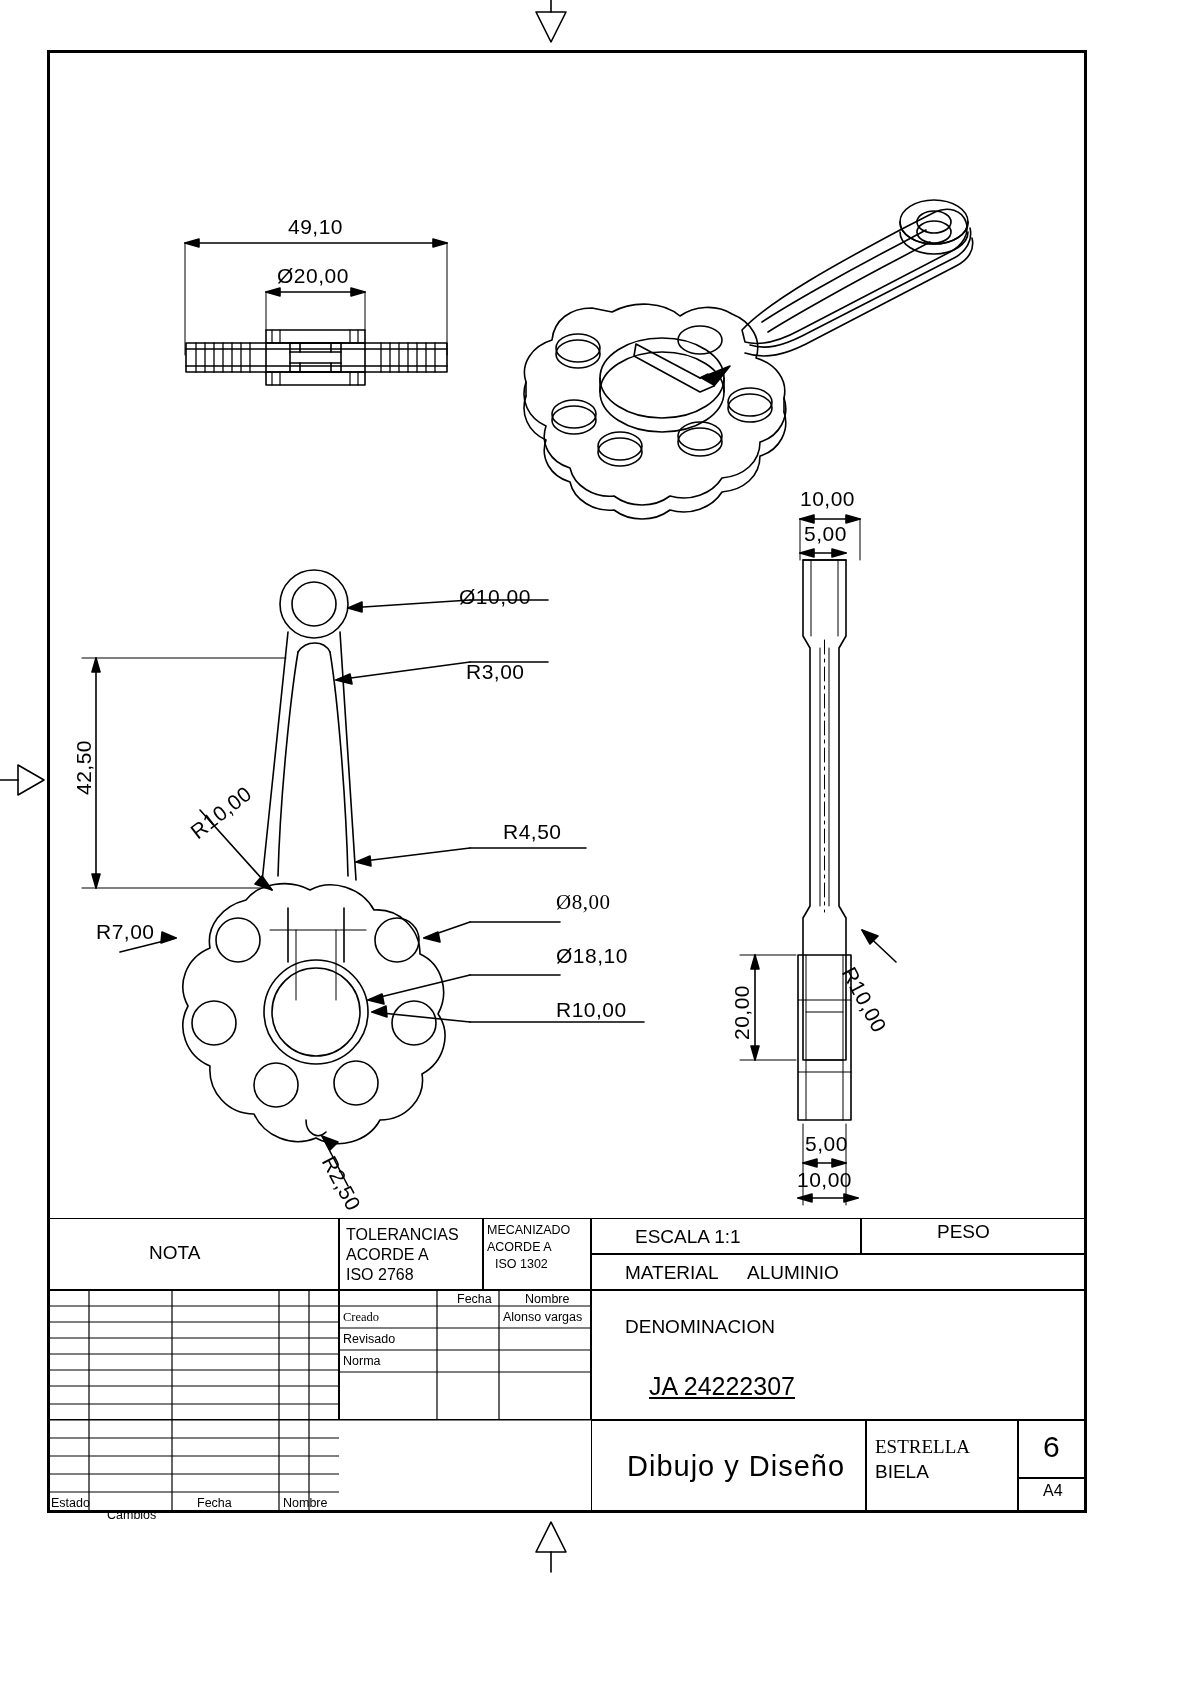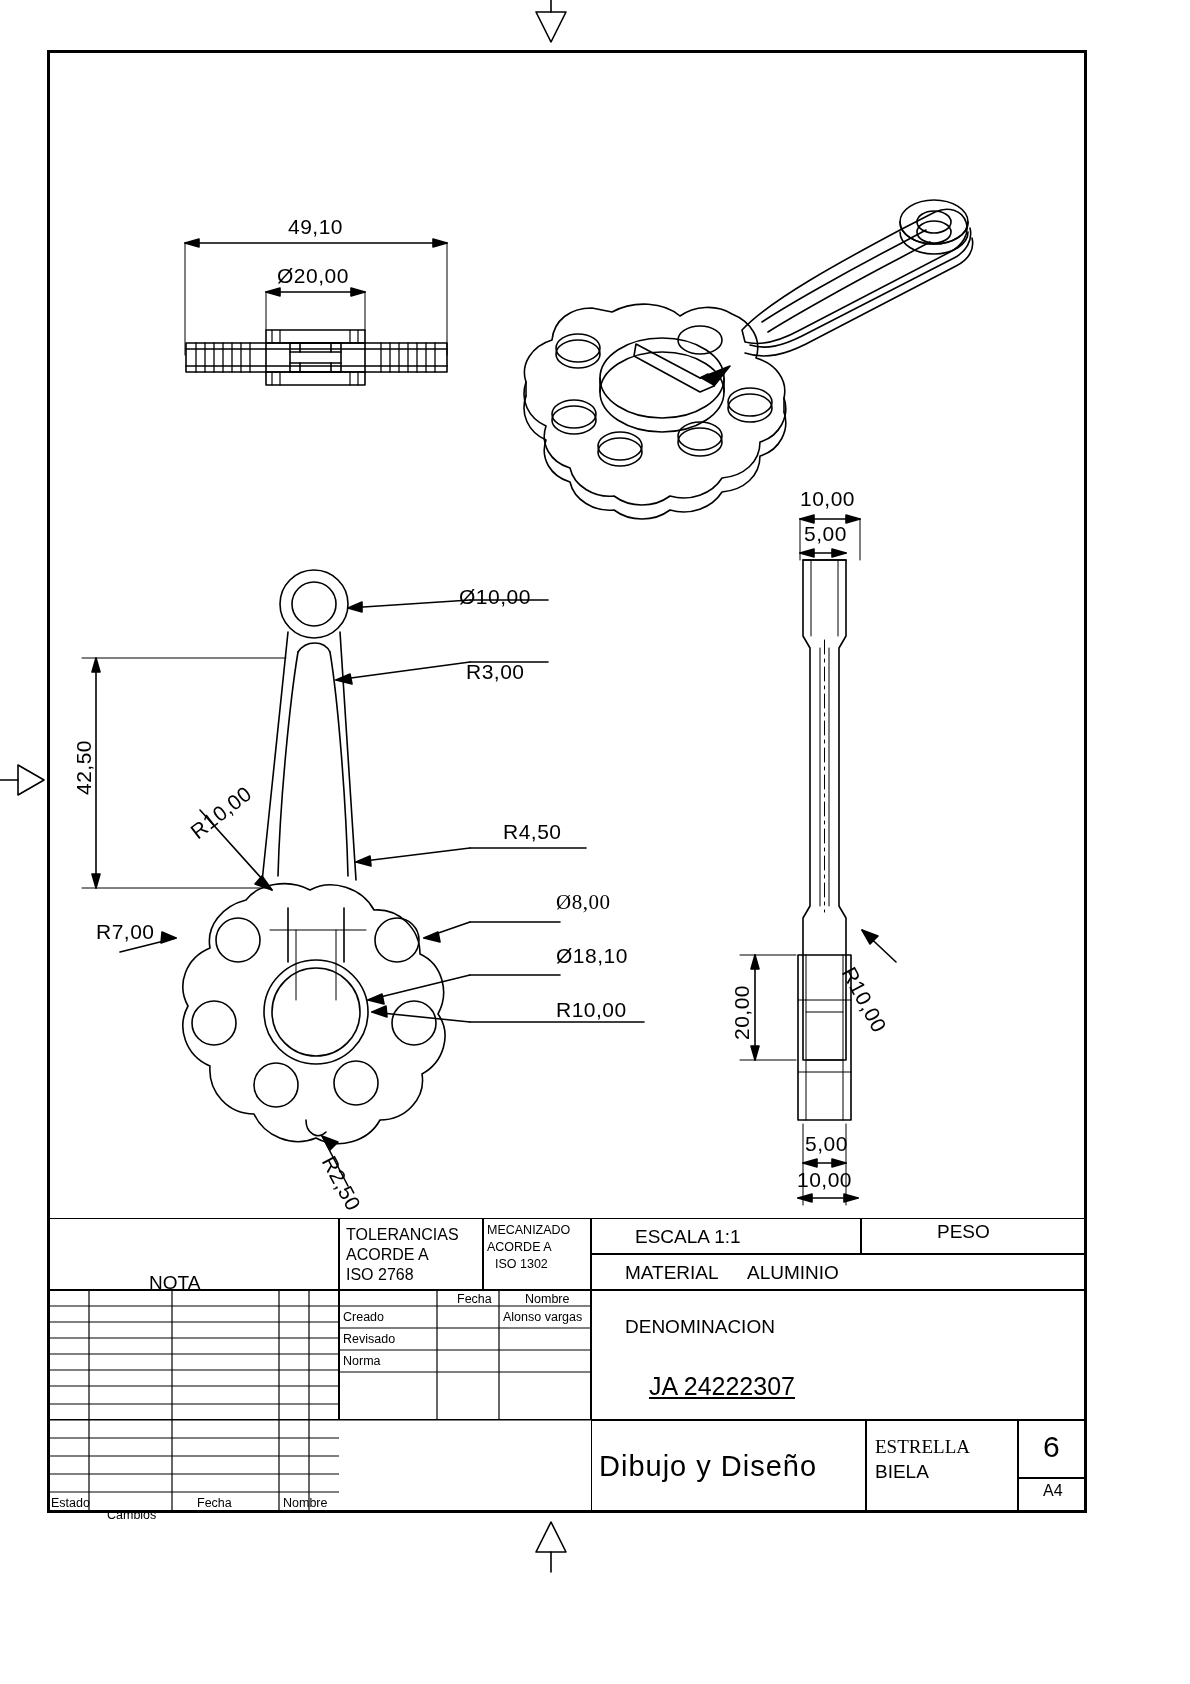--- a/index.html
+++ b/index.html
@@ -341,48 +341,48 @@
         <line x1="292" y1="110" x2="544" y2="110"></line>
         <line x1="292" y1="132" x2="544" y2="132"></line>
         <line x1="292" y1="154" x2="544" y2="154"></line>
         <line x1="390" y1="72" x2="390" y2="202"></line>
         <line x1="452" y1="72" x2="452" y2="202"></line>
 
         <line x1="292" y1="202" x2="544" y2="202"></line>
       </g>
     </svg>
 
-    <div class="tbtxt t-nota" style="left:102px;top:24px;margin-top:30px;">NOTA</div>
+    <div class="tbtxt t-nota" style="left:102px;top:24px;">NOTA</div>
 
     <div class="tbtxt t-small" style="left:299px;top:8px;">TOLERANCIAS</div>
     <div class="tbtxt t-small" style="left:299px;top:28px;">ACORDE A</div>
     <div class="tbtxt t-small" style="left:299px;top:48px;">ISO 2768</div>
 
     <div class="tbtxt t-tiny" style="left:440px;top:5px;">MECANIZADO</div>
     <div class="tbtxt t-tiny" style="left:440px;top:22px;">ACORDE A</div>
     <div class="tbtxt t-tiny" style="left:440px;top:39px;margin-left:8px;">ISO 1302</div>
 
     <div class="tbtxt t-mid" style="left:588px;top:8px;">ESCALA 1:1</div>
     <div class="tbtxt t-mid" style="left:890px;top:3px;">PESO</div>
 
     <div class="tbtxt t-mid" style="left:578px;top:44px;">MATERIAL</div>
     <div class="tbtxt t-mid" style="left:700px;top:44px;">ALUMINIO</div>
 
     <div class="tbtxt t-mid" style="left:578px;top:98px;">DENOMINACION</div>
     <div class="tbtxt t-big" style="left:602px;top:154px;">JA 24222307</div>
 
-    <div class="tbtxt t-huge" style="left:552px;top:232px;letter-spacing:1px;">Dibujo  y  Diseño</div>
+    <div class="tbtxt t-huge" style="left:580px;top:232px;letter-spacing:1px;">Dibujo  y  Diseño</div>
     <div class="tbtxt t-mid" style="left:828px;top:218px;font-family:Liberation Serif, serif;">ESTRELLA</div>
     <div class="tbtxt t-mid" style="left:828px;top:243px;">BIELA</div>
     <div class="tbtxt" style="left:996px;top:212px;font-size:30px;">6</div>
     <div class="tbtxt t-small" style="left:996px;top:264px;">A4</div>
 
     <div class="tbtxt t-tiny" style="left:410px;top:74px;">Fecha</div>
     <div class="tbtxt t-tiny" style="left:478px;top:74px;">Nombre</div>
-    <div class="tbtxt t-tiny" style="left:296px;top:92px;">Creado</div>
+    <div class="tbtxt t-tiny" style="left:296px;top:92px;font-family:Liberation Serif, serif;">Creado</div>
     <div class="tbtxt t-tiny" style="left:296px;top:114px;">Revisado</div>
     <div class="tbtxt t-tiny" style="left:296px;top:136px;">Norma</div>
     <div class="tbtxt t-tiny" style="left:456px;top:92px;">Alonso vargas</div>
 
     <div class="tbtxt t-tiny" style="left:4px;top:278px;">Estado</div>
     <div class="tbtxt t-tiny" style="left:60px;top:290px;">Cambios</div>
     <div class="tbtxt t-tiny" style="left:150px;top:278px;">Fecha</div>
     <div class="tbtxt t-tiny" style="left:236px;top:278px;">Nombre</div>
   </div>
 

